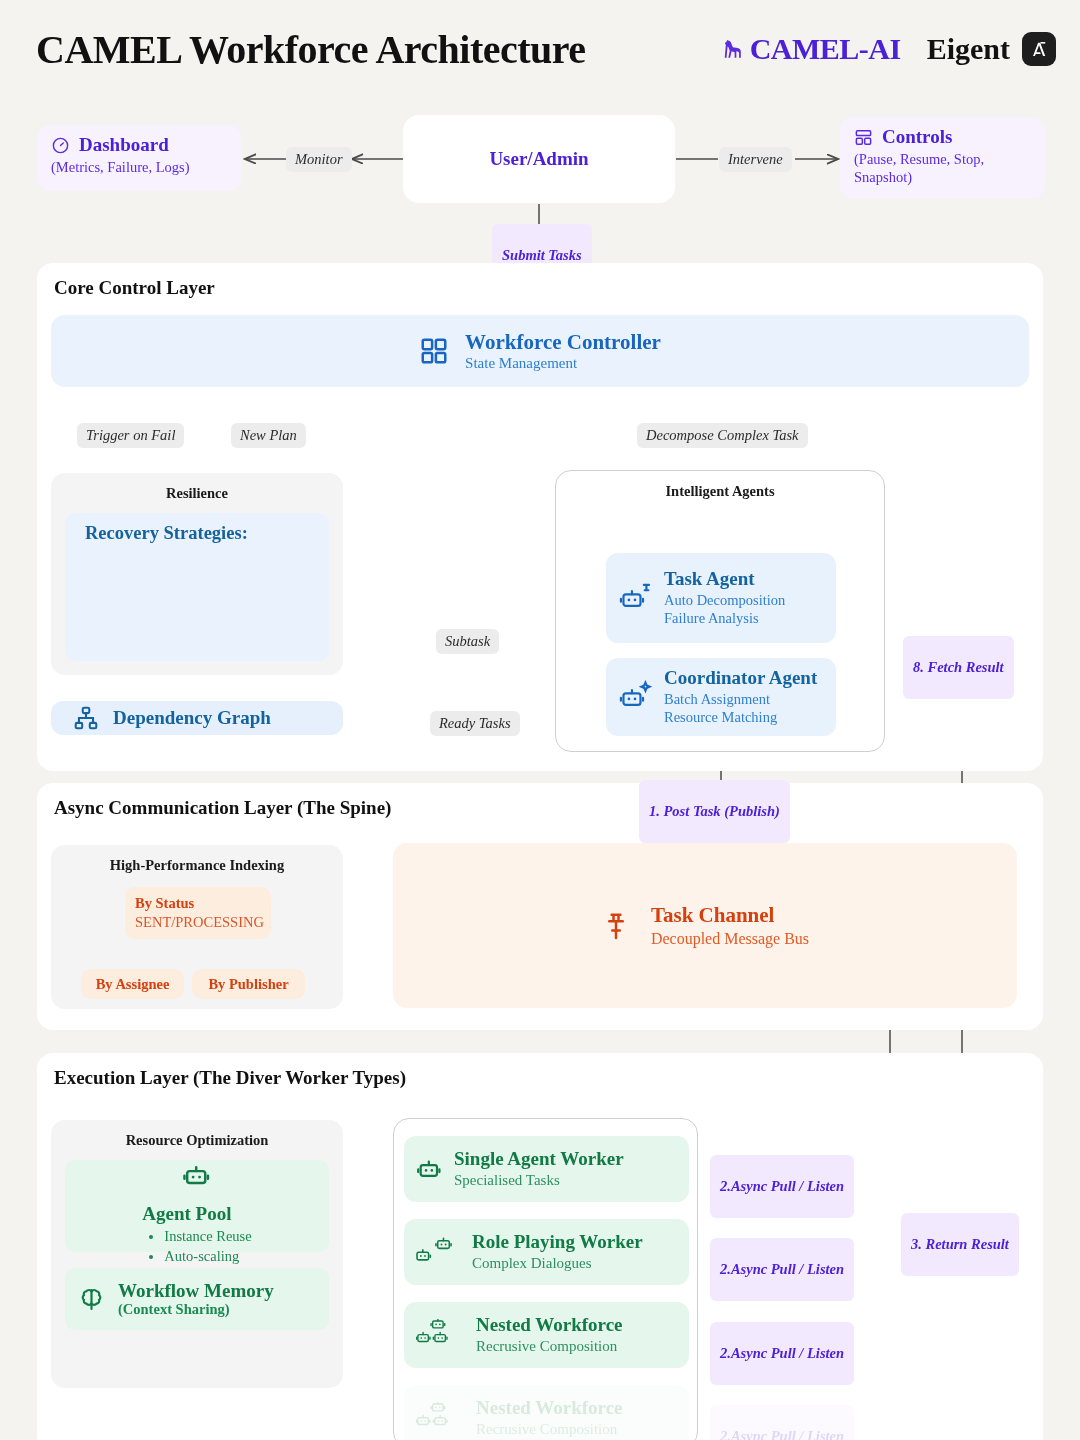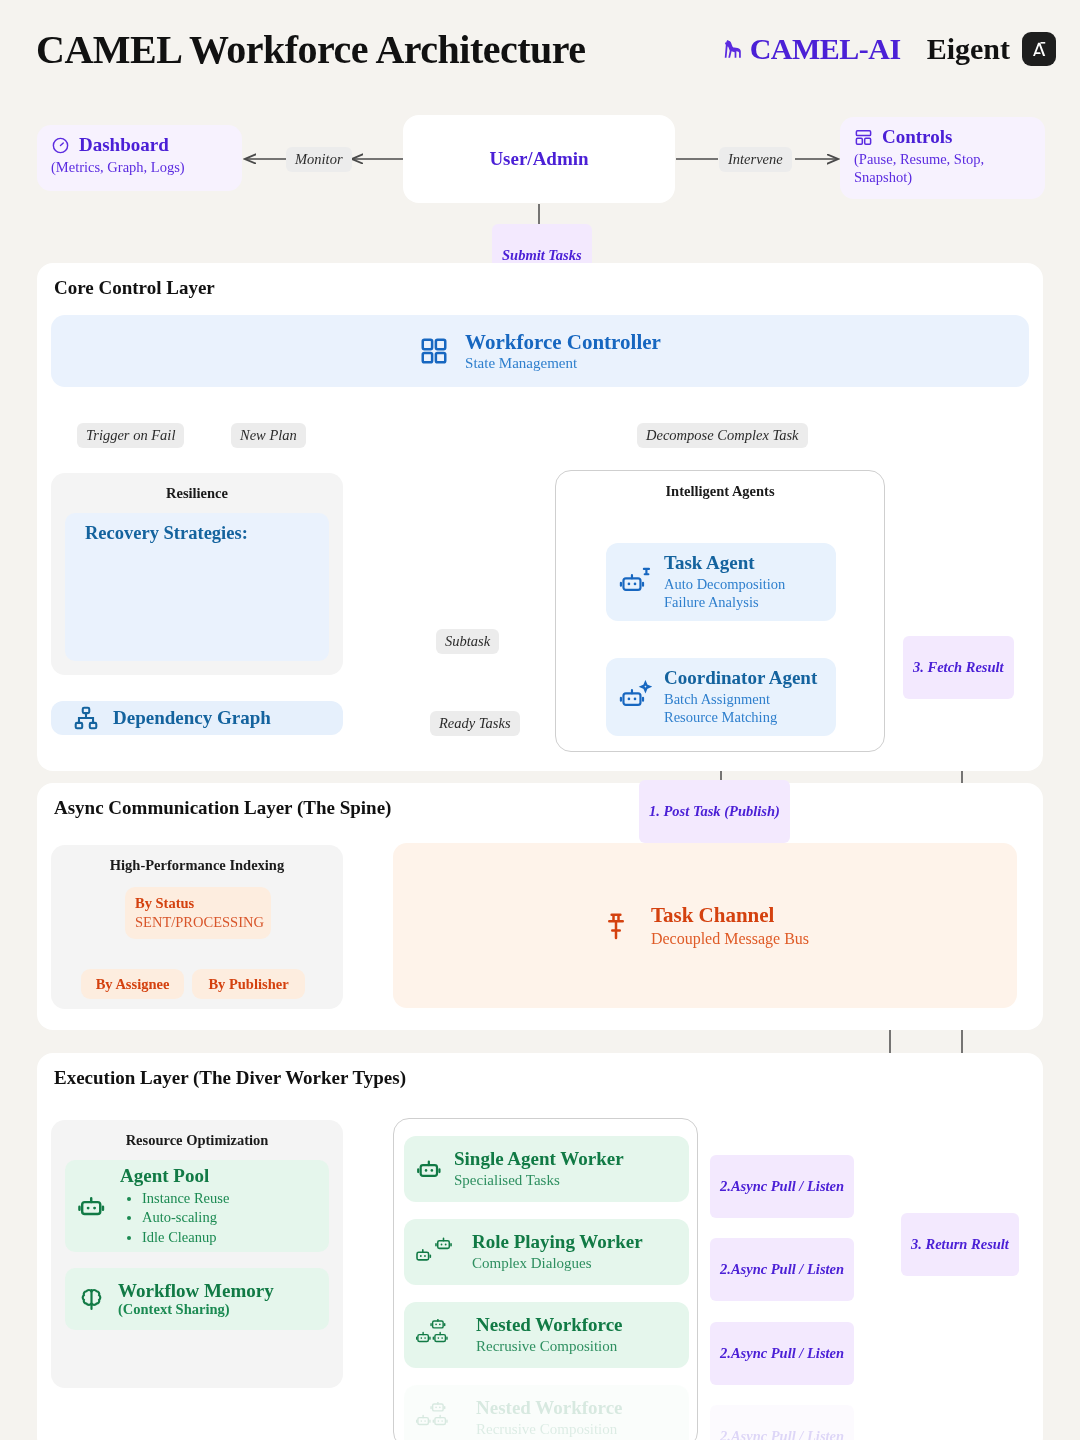--- a/index.html
+++ b/index.html
@@ -53,40 +53,40 @@
   #rec-card{position:absolute;left:14px;top:40px;width:264px;height:148px;background:#EAF2FD;border-radius:10px;padding:8px 12px;box-sizing:border-box;}
   .rec-title{font-size:18.5px;font-weight:bold;color:#14639E;margin:2px 0 3px 8px;}
   .rec-list{margin:0;padding-left:30px;color:#3E87C4;font-size:14.5px;line-height:1.42;}
   #depgraph{left:51px;top:701px;width:292px;height:34px;background:#E6F0FC;border-radius:12px;
             display:flex;align-items:center;gap:14px;padding-left:22px;}
   .dep-t{font-size:19px;font-weight:bold;color:#14639E;}
 
   
   #agents{left:555px;top:470px;width:330px;height:282px;border:1px solid #CFCFCF;border-radius:16px;background:#fff;}
   .ag-card{position:absolute;width:230px;border-radius:12px;background:#E8F2FD;display:flex;align-items:center;gap:12px;padding:9px 12px;box-sizing:border-box;}
-  #task-agent{left:50px;top:72px;height:78px;}
+  #task-agent{left:50px;top:82px;height:90px;}
   #coord-agent{left:50px;top:187px;height:78px;}
   .ag-t{font-size:19px;font-weight:bold;color:#14639E;line-height:1.2;}
   .ag-s{font-size:14.5px;color:#2E7FCD;line-height:1.3;}
 
   
   #indexing{left:51px;top:845px;width:292px;height:164px;background:#F4F4F4;border-radius:14px;}
   #bystatus{position:absolute;left:74px;top:42px;width:146px;border-radius:10px;background:#FDEDDF;padding:8px 10px;box-sizing:border-box;}
   .idx-b{font-size:14.5px;font-weight:bold;color:#D4410F;}
   .idx-n{font-size:14.5px;color:#D8552A;margin-top:2px;}
   #byassignee{position:absolute;left:30px;top:124px;width:103px;height:30px;border-radius:9px;background:#FDEDDF;display:flex;align-items:center;justify-content:center;}
   #bypublisher{position:absolute;left:141px;top:124px;width:113px;height:30px;border-radius:9px;background:#FDEDDF;display:flex;align-items:center;justify-content:center;}
   #taskchannel{left:393px;top:843px;width:624px;height:165px;background:#FEF3EA;border-radius:14px;
                display:flex;align-items:center;justify-content:center;gap:20px;}
   .tc-t{font-size:21px;font-weight:bold;color:#D4410F;line-height:1.2;}
   .tc-s{font-size:16px;color:#DF5B27;line-height:1.2;}
 
   
   #resopt{left:51px;top:1120px;width:292px;height:268px;background:#F4F4F4;border-radius:14px;}
-  #agentpool{position:absolute;left:14px;top:40px;width:264px;height:92px;background:#E5F6EC;border-radius:10px;display:flex;align-items:center;gap:12px;padding:0 12px;box-sizing:border-box;}
+  #agentpool{position:absolute;left:14px;top:40px;width:264px;height:92px;background:#E5F6EC;border-radius:10px;display:flex;align-items:center;gap:12px;padding:0 12px;box-sizing:border-box;flex-direction:column;}
   .ap-t{font-size:19px;font-weight:bold;color:#117A45;}
   .ap-list{margin:2px 0 0;padding-left:22px;color:#1B8A52;font-size:14.5px;line-height:1.35;}
   #wfmem{position:absolute;left:14px;top:148px;width:264px;height:62px;background:#E5F6EC;border-radius:10px;display:flex;align-items:center;gap:12px;padding:0 12px;box-sizing:border-box;}
   .wm-t{font-size:19px;font-weight:bold;color:#117A45;line-height:1.15;}
   .wm-s{font-size:14.5px;font-weight:bold;color:#1B8A52;}
 
   #workers{left:393px;top:1118px;width:305px;height:330px;border:1px solid #CFCFCF;border-radius:16px;background:#fff;}
   .wk{position:absolute;left:10px;width:285px;border-radius:12px;background:#E5F6EC;display:flex;align-items:center;gap:10px;padding:8px 12px;box-sizing:border-box;}
   .wk-t{font-size:19px;font-weight:bold;color:#117A45;line-height:1.2;}
   .wk-s{font-size:15px;color:#2E8F60;line-height:1.25;}
@@ -201,21 +201,21 @@
   <div class="abs pbox" id="dashboard">
     <div class="pb-title">
       <span class="ico">
         <svg width="19" height="19" viewBox="0 0 24 24" fill="none" stroke="#5B2BE0" stroke-width="1.8" stroke-linecap="round">
           <circle cx="12" cy="12" r="9"></circle>
             <path d="M12 12 L15.5 8.8"></path>
         </svg>
       </span>
       <span>Dashboard</span>
     </div>
-    <div class="pb-sub">(Metrics, Graph, Logs)</div>
+    <div class="pb-sub">(Metrics, Failure, Logs)</div>
   </div>
 
   <div class="abs" id="useradmin">
     <span>User/Admin</span>
   </div>
 
   <div class="abs pbox" id="controls">
     <div class="pb-title">
       <span class="ico">
         <svg width="19" height="19" viewBox="0 0 24 24" fill="none" stroke="#5B2BE0" stroke-width="1.9">
@@ -250,21 +250,21 @@
       <div class="wfc-t">Workforce Controller</div>
       <div class="wfc-s">State Management</div>
     </div>
   </div>
 
   <div class="flab" style="left:77px;top:423px;">Trigger on Fail</div>
   <div class="flab" style="left:231px;top:423px;">New Plan</div>
   <div class="flab" style="left:637px;top:423px;">Decompose Complex Task</div>
   <div class="flab" style="left:436px;top:629px;">Subtask</div>
   <div class="flab" style="left:430px;top:711px;">Ready Tasks</div>
-  <div class="plab" style="left:903px;top:636px;">3. Fetch Result</div>
+  <div class="plab" style="left:903px;top:636px;">8. Fetch Result</div>
 
   <div class="abs" id="resilience">
     <div class="sec-head">Resilience</div>
     <div id="rec-card">
       <div class="rec-title">Recovery Strategies:</div>
     </div>
   </div>
 
   <div class="abs" id="depgraph">
     <span class="ico">

